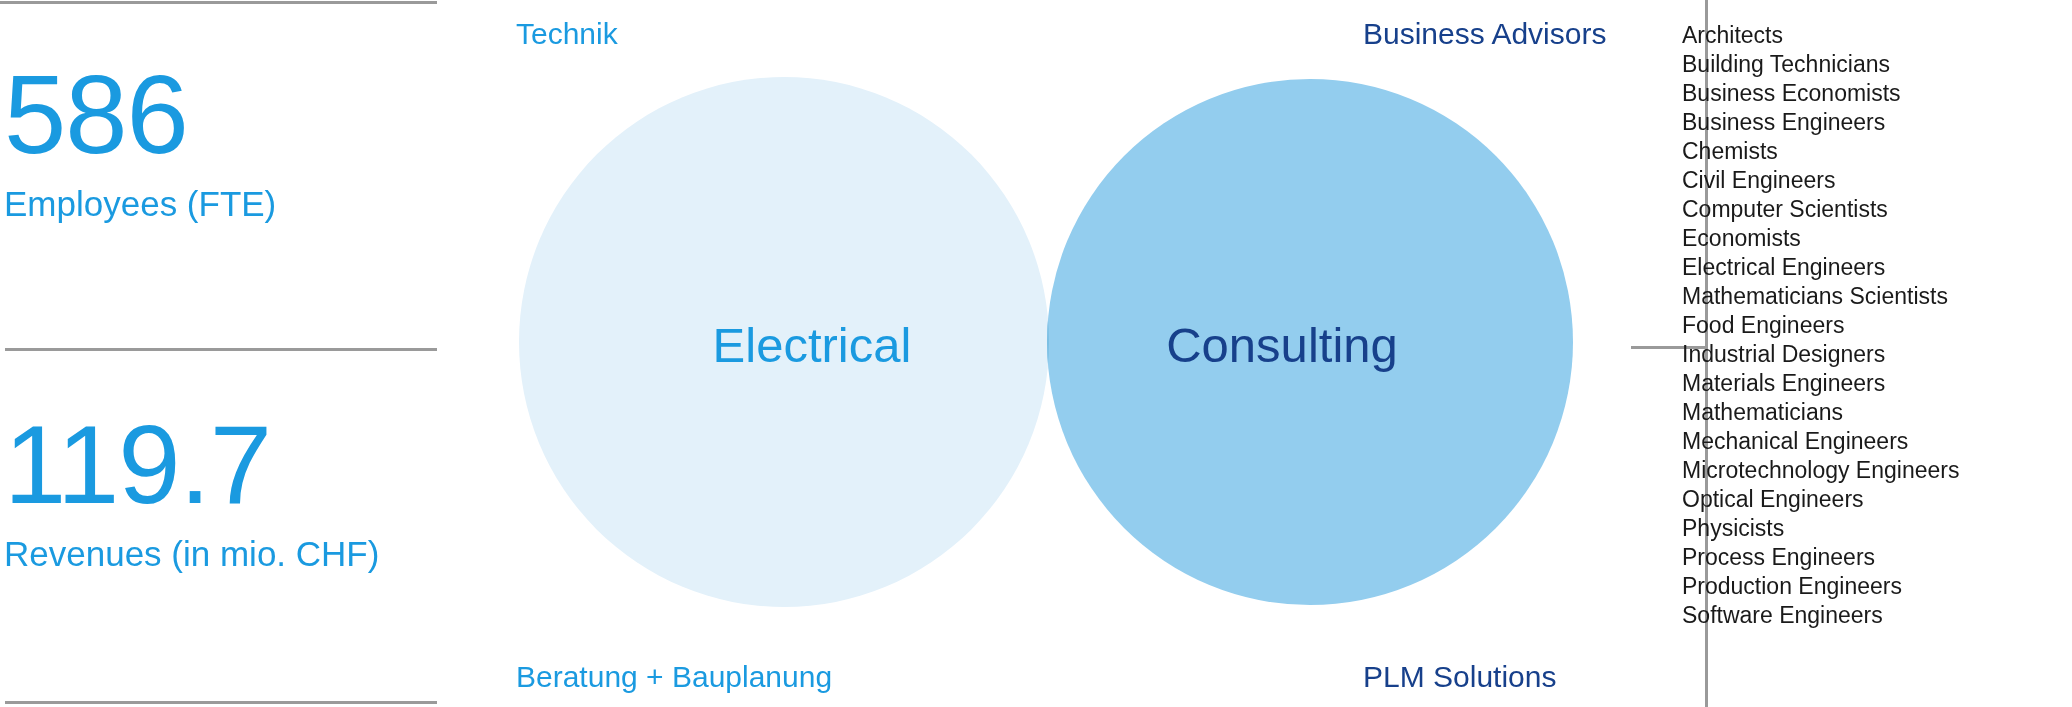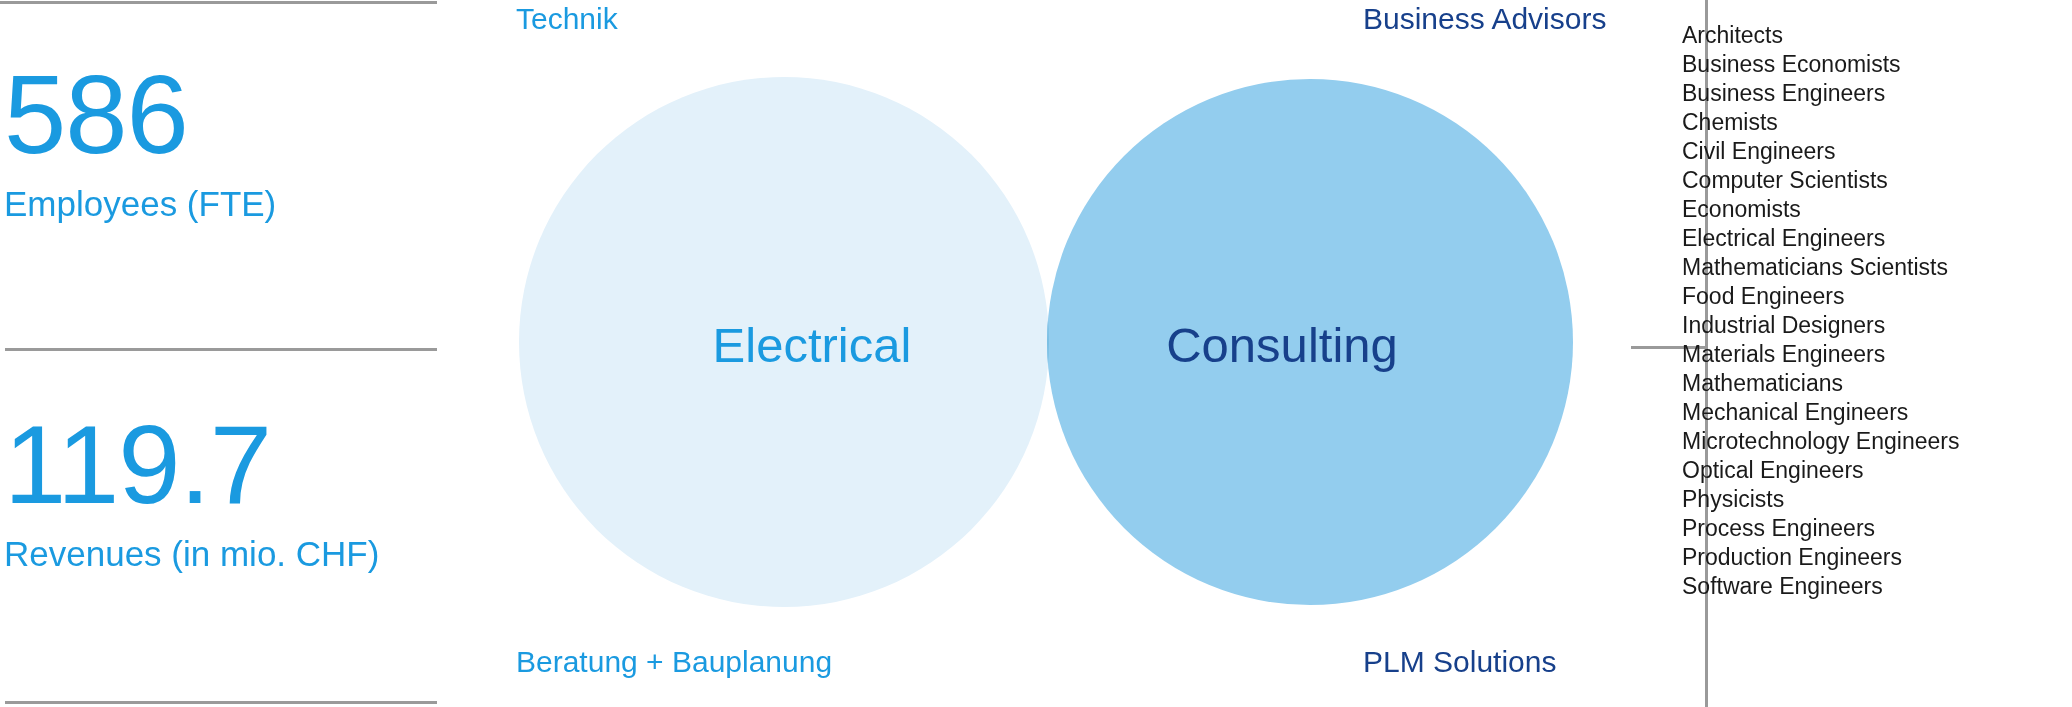--- a/index.html
+++ b/index.html
@@ -87,20 +87,21 @@
     transform: translate(-50%, -50%);
   }
   .circle-label.left  { left: 812px;  top: 345px; color: #1a9ae0; }
   .circle-label.right { left: 1282px; top: 345px; color: #17408b; }
 
   .corner-label {
     position: absolute;
     font-size: 30px;
     font-weight: 400;
     white-space: nowrap;
+    margin-top: 15px;
   }
   .corner-label.tl { left: 516px;  top: 2px;   color: #1a9ae0; }
   .corner-label.tr { left: 1363px; top: 2px;   color: #17408b; }
   .corner-label.bl { left: 516px;  top: 645px; color: #1a9ae0; }
   .corner-label.br { left: 1363px; top: 645px; color: #17408b; }
 
   
   .connector-h {
     position: absolute;
     left: 1631px;
@@ -182,20 +183,21 @@
     <div class="corner-label bl">Beratung + Bauplanung</div>
 
     <div class="corner-label br">PLM Solutions</div>
   </div>
 
   <div class="connector-h"></div>
   <div class="connector-v"></div>
 
   <div class="professions" id="professions-list">
       <div class="profession-item">Architects</div>
+      <div class="profession-item">Building Technicians</div>
       <div class="profession-item">Business Economists</div>
       <div class="profession-item">Business Engineers</div>
       <div class="profession-item">Chemists</div>
       <div class="profession-item">Civil Engineers</div>
       <div class="profession-item">Computer Scientists</div>
       <div class="profession-item">Economists</div>
       <div class="profession-item">Electrical Engineers</div>
       <div class="profession-item">Mathematicians Scientists</div>
       <div class="profession-item">Food Engineers</div>
       <div class="profession-item">Industrial Designers</div>

